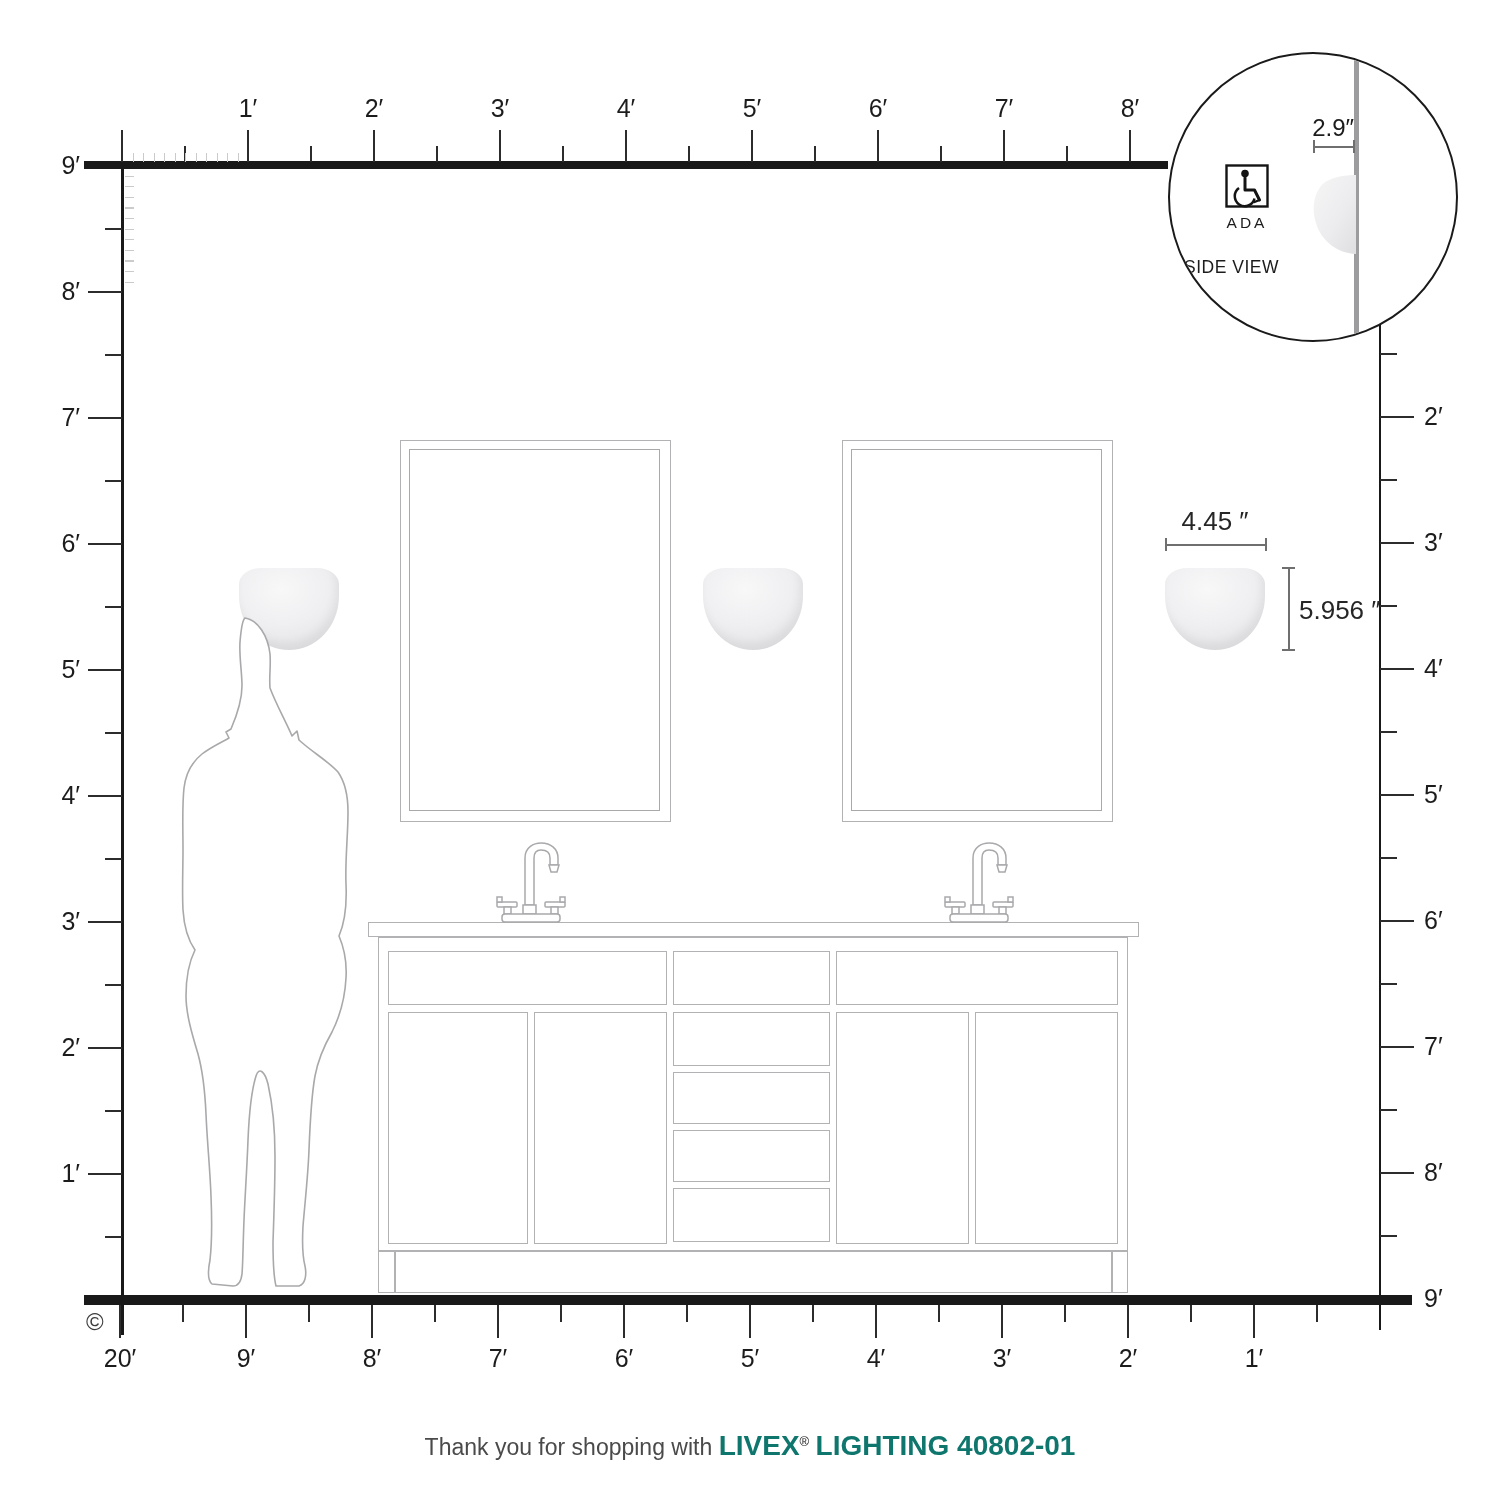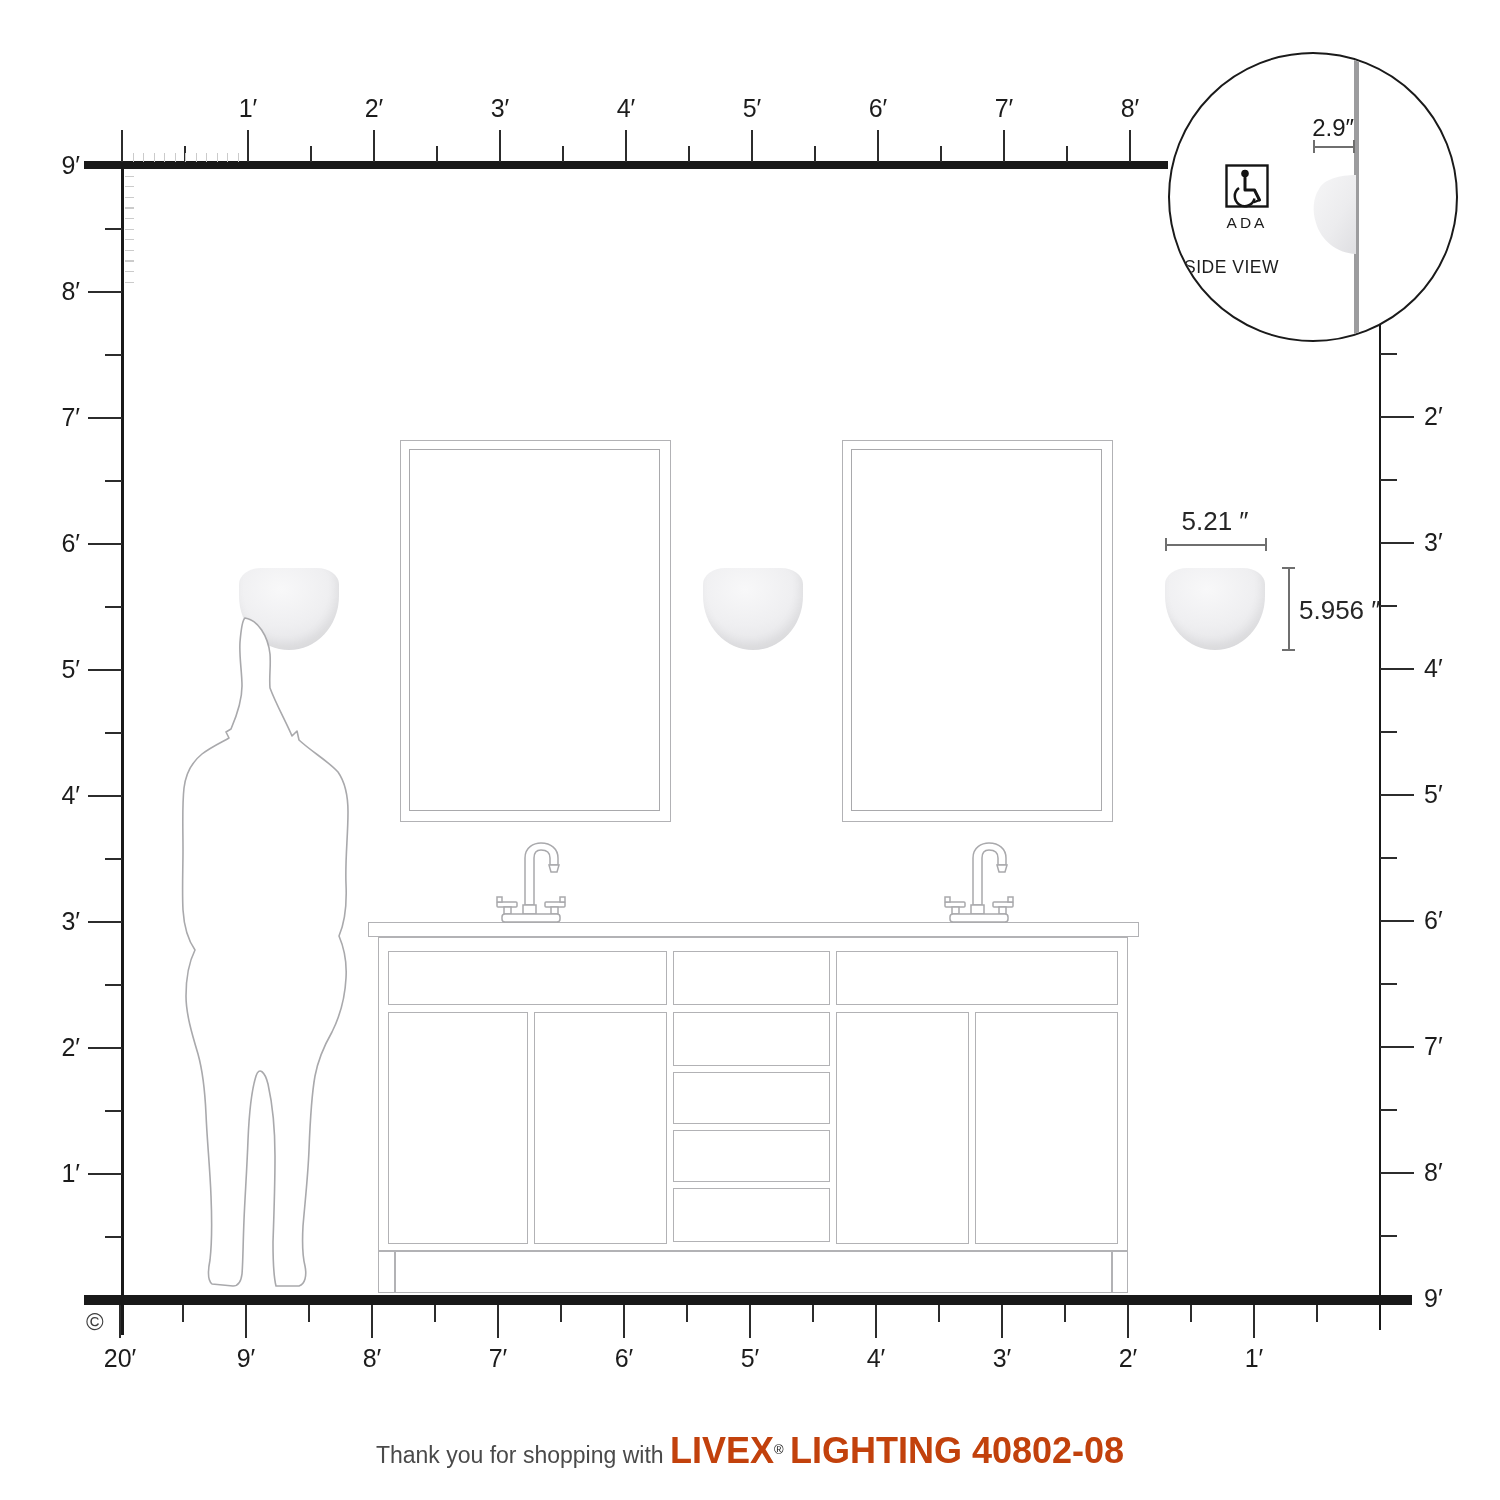--- a/index.html
+++ b/index.html
@@ -24,21 +24,21 @@
     box-shadow:inset -3px -7px 10px rgba(0,0,0,0.05);}
   
   .dimline{position:absolute;background:#6f6f6f;}
   .dimtext{position:absolute;color:#262626;font-size:26px;line-height:1;}
   
   .inset{position:absolute;left:1168px;top:52px;width:290px;height:290px;background:#fff;
     border:2.5px solid #1a1a1a;border-radius:50%;overflow:hidden;box-sizing:border-box;z-index:6;}
   .inset .walline{position:absolute;left:184px;top:0;width:5px;height:290px;background:#9c9c9e;}
   .inset-text{position:absolute;color:#1c1c1c;}
   .footer{position:absolute;left:0;top:1430px;width:1500px;text-align:center;color:#4a4a4a;font-size:23px;}
-  .footer b{color:#c2410c;font-size:36px;font-weight:bold;}
+  .footer b{color:#0f766e;font-size:28px;font-weight:bold;}
   .footer sup{font-size:13px;color:#141414;vertical-align:super;}
   svg{display:block;}
 </style>
 </head>
 <body>
 
 <div class="stage">
 
   <div class="rule-strong" style="left:84px;top:161px;width:1084px;height:8px;"></div>
   <div class="rule-strong" style="left:84px;top:1295px;width:1328px;height:10px;"></div>
@@ -271,21 +271,21 @@
          C 183,828 182,806 184,788
          C 186,772 192,762 202,754
          C 211,747 222,742 229,738
          L 226,732 L 231,729
          C 237,715 242,700 242,686
          C 242,672 239,656 240,642
          C 241,630 242,620 245,618
          Z"></path>
   </svg>
 
-  <div class="dimtext c" style="left:1140px;top:508px;width:150px;text-align:center;">5.21 ″</div>
+  <div class="dimtext c" style="left:1140px;top:508px;width:150px;text-align:center;">4.45 ″</div>
   <div class="dimline" style="left:1166px;top:544px;width:100px;height:1.6px;"></div>
   <div class="dimline" style="left:1165px;top:538px;width:1.6px;height:13px;"></div>
   <div class="dimline" style="left:1265px;top:538px;width:1.6px;height:13px;"></div>
   <div class="dimline" style="left:1288px;top:568px;width:1.6px;height:82px;"></div>
   <div class="dimline" style="left:1282px;top:567px;width:13px;height:1.6px;"></div>
   <div class="dimline" style="left:1282px;top:649px;width:13px;height:1.6px;"></div>
   <div class="dimtext" style="left:1299px;top:597px;">5.956 ″</div>
 
   <div class="inset">
     <div class="walline"></div>
@@ -310,16 +310,16 @@
       <path d="M 34.5,36 L 29.5,38" fill="none" stroke="#141414" stroke-width="2.4" stroke-linecap="round"></path>
       <path d="M 14,24 A 10,10 0 1 0 29.5,34.5" fill="none" stroke="#141414" stroke-width="2.5"></path>
     </svg>
     <div class="inset-text" style="left:46px;top:160px;width:62px;text-align:center;font-size:15.5px;letter-spacing:3px;">ADA</div>
     <div class="inset-text" style="left:14px;top:203px;width:120px;font-size:17.5px;letter-spacing:0.5px;">SIDE VIEW</div>
   </div>
 
   <div class="footer">
     <span>Thank you for shopping with</span>
     <b>LIVEX</b><sup>®</sup>
-    <b>LIGHTING 40802-08</b>
+    <b>LIGHTING 40802-01</b>
   </div>
 
 </div>
 
 </body></html>

